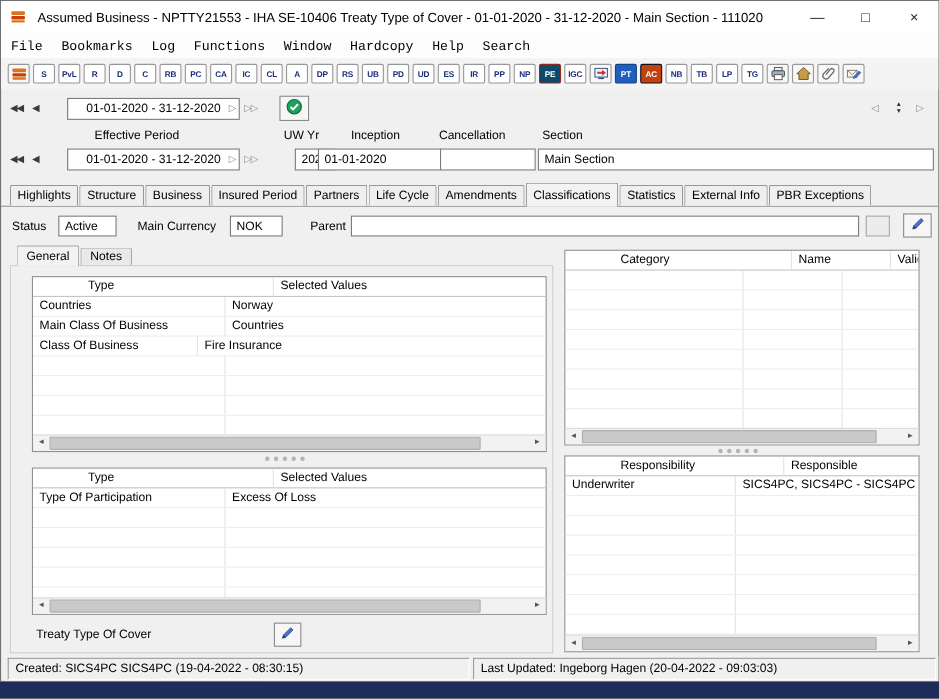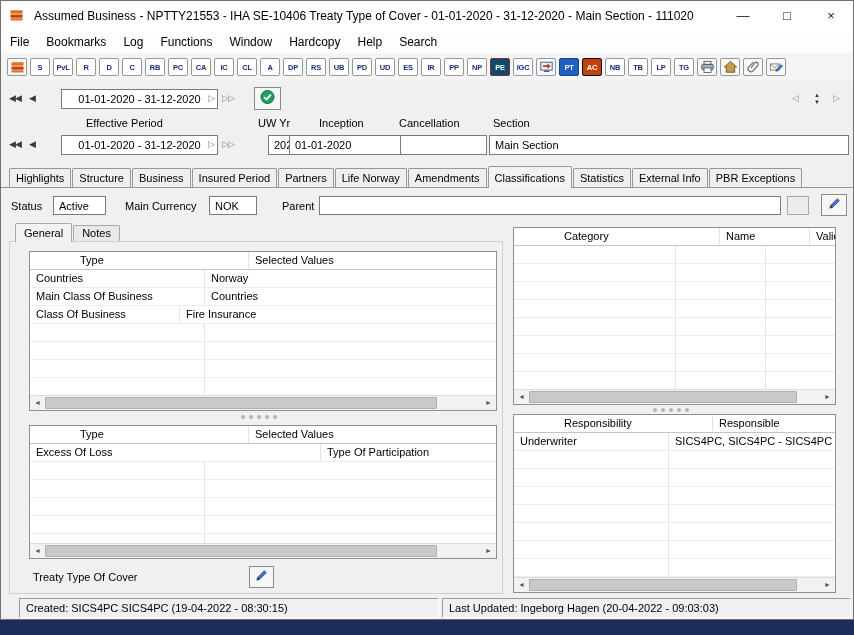--- a/index.html
+++ b/index.html
@@ -13,21 +13,21 @@
     background:#f0f0f0; border:1px solid #707070;
   }
   
   .titlebar { position:absolute; left:0; top:0; right:0; height:30px; background:#ffffff; display:flex; align-items:center; padding-left:8px; }
   .appicon { width:17px; height:16px; display:inline-flex; }
   .title { font-size:12px; margin-left:8px; white-space:nowrap; }
   .winbtns { margin-left:auto; display:flex; }
   .winbtn { width:44px; height:30px; text-align:center; line-height:30px; font-size:13px; color:#222; cursor:default; }
   
   .menubar { position:absolute; left:0; top:30px; right:0; height:22px; background:#fdfdfd; display:flex; align-items:center; gap:17px; padding-left:9px; font-size:12px; }
-  .menubar span { cursor:default; }
+  .menubar span { cursor:default;font-family:Liberation Mono, monospace; }
   
   .toolbar { position:absolute; left:0; top:52px; right:0; height:28px; background:#f4f4f4; display:flex; align-items:center; gap:3px; padding-left:6px; }
   .tool { width:20px; height:18px; border:1px solid #979797; border-radius:2px; background:#fff;
           display:inline-flex; align-items:center; justify-content:center;
           font-size:7.5px; font-weight:bold; color:#1a2e7a; letter-spacing:-0.2px; }
   .tool.v-red  { background:#0c4a6e; color:#fff; border-color:#8e2a20; }
   .tool.v-blue { background:#1f5fbf; color:#fff; border-color:#164685; }
   .tool.v-navy { background:#c2410c; color:#fff; border-color:#0b1322; }
   .tool.tool-ico { background:#f8f8f8; }
   .tool svg { display:block; }
@@ -61,21 +61,21 @@
   .sbtn { width:15px; text-align:center; font-size:7px; color:#555; line-height:14px; }
   .sbtn.right { margin-left:auto; }
   .sthumb { height:12px; background:#c9c9c9; border:1px solid #b0b0b0; border-radius:1px; }
   .dots { position:absolute; display:flex; gap:4px; }
   .dots i { width:4px; height:4px; border-radius:50%; background:#b3b3b3; }
   
   .dropdown { position:absolute; height:20px; background:#f0f0f0; border:1px solid #b2b2b2; display:flex; align-items:center;margin-top:32px; }
   .ddtext { flex:1; font-size:11px; color:#8a8a8a; padding:0 5px; white-space:nowrap; overflow:hidden; }
   .ddarrow { width:16px; text-align:center; font-size:7px; color:#8a8a8a; border-left:1px solid #c6c6c6; background:#e6e6e6; height:18px; line-height:18px; }
   
-  .statusbar { position:absolute; left:16px; top:596px; right:0; height:22px; background:#f0f0f0; display:flex; gap:3px; padding:1px 2px; }
+  .statusbar { position:absolute; left:4px; top:596px; right:0; height:22px; background:#f0f0f0; display:flex; gap:3px; padding:1px 2px; }
   .spanel { border:1px solid; border-color:#9c9c9c #ffffff #ffffff #9c9c9c; font-size:11px; line-height:18px; padding:0 6px; white-space:nowrap; overflow:hidden; }
   .spanel.grow { flex:1; }
   .taskbar { position:absolute; left:0; bottom:0; width:854px; height:15px; background:#1e2c5a; }
 </style>
 </head>
 <body>
 
 <div id="screen">
   <div class="window">
 
@@ -208,21 +208,21 @@
     <div class="fld" style="left:288px;top:134px;width:112px">01-01-2020</div>
     <div class="fld" style="left:399px;top:134px;width:87px"></div>
     <div class="fld" style="left:488px;top:134px;width:360px">Main Section</div>
 
     <div class="tabs">
         <span class="tab">Highlights</span>
         <span class="tab">Structure</span>
         <span class="tab">Business</span>
         <span class="tab">Insured Period</span>
         <span class="tab">Partners</span>
-        <span class="tab">Life Norway</span>
+        <span class="tab">Life Cycle</span>
         <span class="tab">Amendments</span>
         <span class="tab active">Classifications</span>
         <span class="tab">Statistics</span>
         <span class="tab">External Info</span>
         <span class="tab">PBR Exceptions</span>
       </div>
     <div class="tabline"></div>
 
     <span class="lbl" style="left:10px;top:199px">Status</span>
     <div class="fld" style="left:52px;top:195px;width:53px;height:19px">Active</div>
@@ -295,22 +295,22 @@
       <div class="hscroll">
         <span class="sbtn">◄</span>
         <span class="sthumb" style="width:392px"></span>
         <span class="sbtn right">►</span>
       </div>
     <div class="hrow">
           <div class="cell" style="width: 175px;">Type</div>
           <div class="cell" style="width: 291px;">Selected Values</div>
         </div>
         <div class="row">
+          <div class="cell" style="width: 175px;">Type Of Participation</div>
           <div class="cell" style="width: 291px;">Excess Of Loss</div>
-          <div class="cell" style="width: 175px;">Type Of Participation</div>
         </div>
         <div class="row">
           <div class="cell" style="width: 175px;"></div>
           <div class="cell" style="width: 291px;"></div>
         </div>
         <div class="row">
           <div class="cell" style="width: 175px;"></div>
           <div class="cell" style="width: 291px;"></div>
         </div>
         <div class="row">

